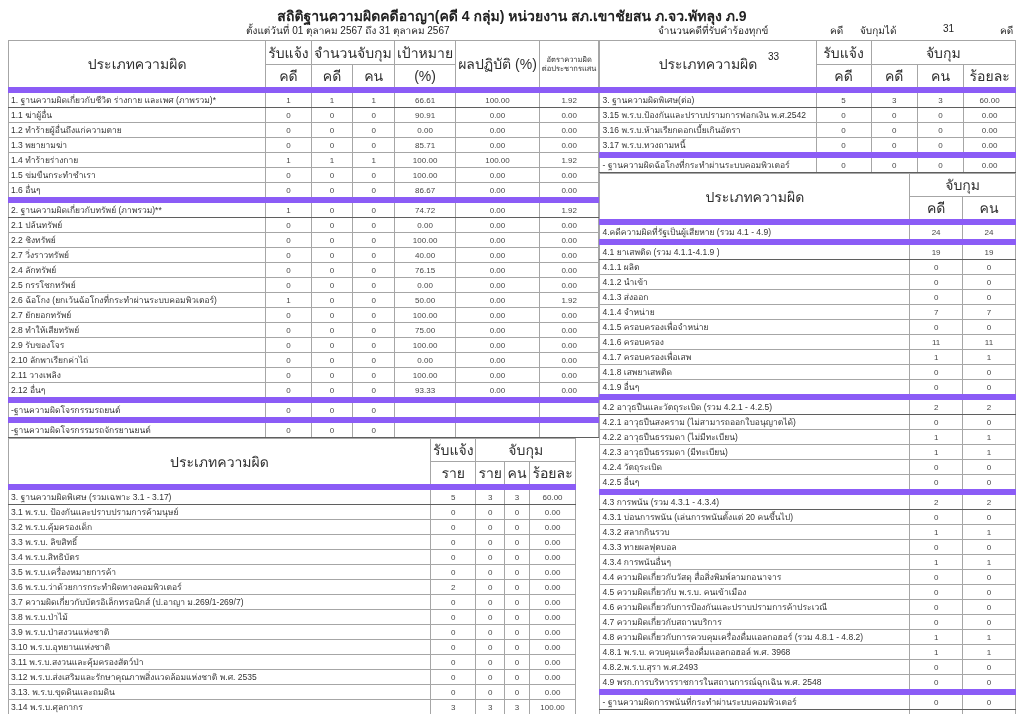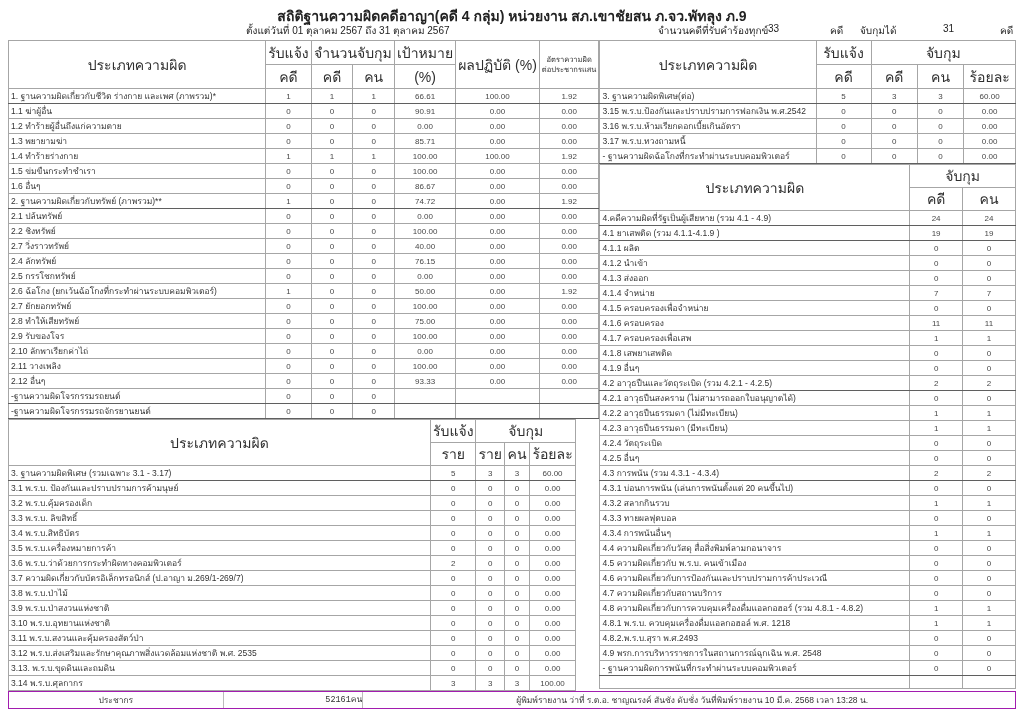--- a/index.html
+++ b/index.html
@@ -10,39 +10,39 @@
   }
   .page { position:relative; width:1008px; margin:0 8px; }
   .title {
     text-align:center; font-weight:bold; font-size:14px; color:#222;
     padding-top:5px; height:18px;
   }
   .subtitle { position:relative; height:17px; font-size:10px; color:#222;text-align:right; }
   .subtitle span { position:absolute; white-space:nowrap; }
   .sub-date   { left:238px; }
   .sub-lbl1   { left:608px;margin-left:42px; }
-  .sub-val1   { left:760px; }
+  .sub-val1   { left:760px;margin-top:28px; }
   .sub-unit1  { left:822px; }
   .sub-lbl2   { left:852px; }
   .sub-val2   { left:935px; }
   .sub-unit2  { left:992px; }
 
   .tables { display:flex; align-items:flex-start; }
   table { border-collapse:collapse; table-layout:fixed; }
   table { border:1px solid #5a5a5a; }
   th, td {
     border:1px solid #a6a6a6;
     padding:0 2px; overflow:hidden; white-space:nowrap;
     font-weight:normal; box-sizing:border-box;
   }
   th { height:24px; font-size:14px; text-align:center; color:#2e2e2e; }
   td { height:13px; font-size:8.5px; }
   td.name { text-align:left; color:#333; }
   td.num  { text-align:center; color:#474747; font-size:8px; }
-  tr.sec td { border-top:1px solid #8b5cf6; border-bottom:1px solid #5f5f5f; }
+  tr.sec td { border-top:6px solid #8b5cf6; border-bottom:1px solid #5f5f5f; }
   .rate-h { font-size:7.5px; line-height:1.25; }
   .mid th { height:13px; }
 
   .pop-strip { display:flex; width:1008px; border:1px solid #a21caf; border-top-width:1px; box-sizing:border-box; }
   .pop-strip > div {
     height:16px; line-height:16px; font-size:8.5px; color:#333;
     border-right:1px solid #bbb; box-sizing:border-box; overflow:hidden; white-space:nowrap;
   }
   .pop-label { width:215px; text-align:center; }
   .pop-value { width:140px; text-align:right;font-family:Liberation Mono, monospace; }
@@ -642,21 +642,21 @@
               <td class="name">4.7 ความผิดเกี่ยวกับสถานบริการ</td>
               <td class="num">0</td>
               <td class="num">0</td>
             </tr>
             <tr>
               <td class="name">4.8 ความผิดเกี่ยวกับการควบคุมเครื่องดื่มแอลกอฮอร์ (รวม 4.8.1 - 4.8.2)</td>
               <td class="num">1</td>
               <td class="num">1</td>
             </tr>
             <tr>
-              <td class="name">4.8.1 พ.ร.บ. ควบคุมเครื่องดื่มแอลกอฮอล์ พ.ศ. 1218</td>
+              <td class="name">4.8.1 พ.ร.บ. ควบคุมเครื่องดื่มแอลกอฮอล์ พ.ศ. 3968</td>
               <td class="num">1</td>
               <td class="num">1</td>
             </tr>
             <tr>
               <td class="name">4.8.2.พ.ร.บ.สุรา พ.ศ.2493</td>
               <td class="num">0</td>
               <td class="num">0</td>
             </tr>
             <tr>
               <td class="name">4.9 พรก.การบริหารราชการในสถานการณ์ฉุกเฉิน พ.ศ. 2548</td>

